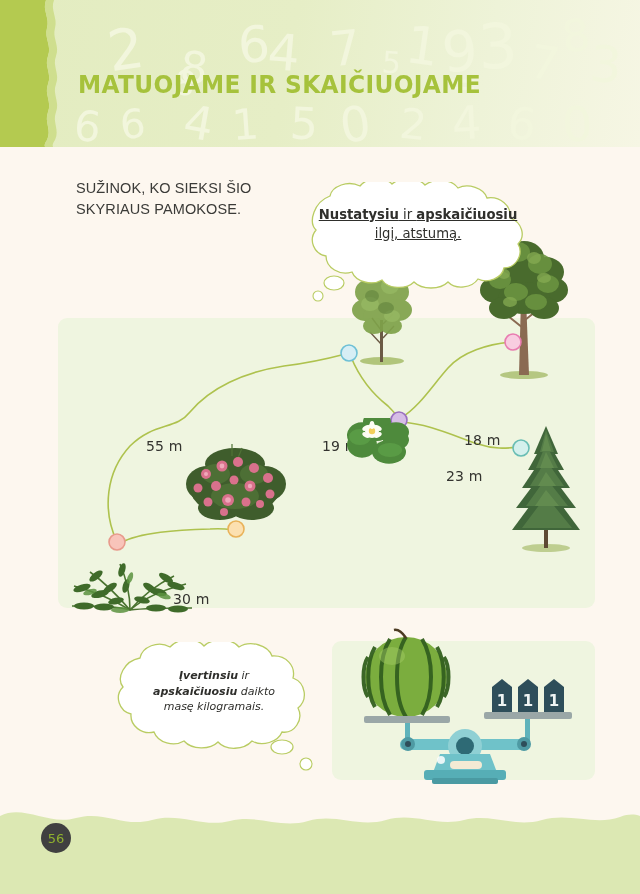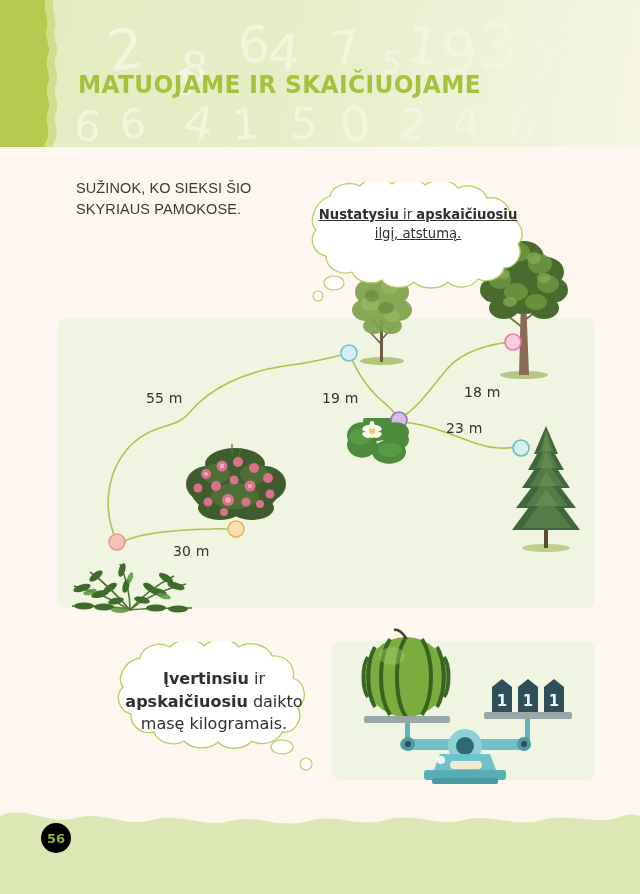--- a/index.html
+++ b/index.html
@@ -73,38 +73,39 @@
     font-family: "DejaVu Sans", sans-serif;
     color: #2f2f2c;
     line-height: 1.42;
   }
   .bubble-text b { font-weight: bold; }
 
   #bubble1-wrap { left: 284px; top: 182px; width: 268px; height: 120px; }
   #bubble1-text { left: 20px; top: 24px; width: 228px; font-size: 13.2px; text-decoration: underline; }
 
   #bubble2-wrap { left: 92px; top: 642px; width: 250px; height: 135px; }
-  #bubble2-text { left: 22px; top: 26px; width: 200px; font-size: 16px; }
+  #bubble2-text { left: 22px; top: 26px; width: 200px; font-size: 11px; font-style: italic; }
 
   
   #map-panel {
     position: absolute; left: 58px; top: 318px;
     width: 537px; height: 290px;
     background: #eff5e0;
     border-radius: 9px;
   }
   #map-svg { position: absolute; left: 58px; top: 240px; width: 545px; height: 380px; overflow: visible; }
 
   .dist-label {
     position: absolute;
     font-family: "DejaVu Sans", sans-serif;
     font-size: 14px;
     color: #33332f;
     white-space: nowrap;
     letter-spacing: 0.2px;
+    margin-top: 48px;
   }
 
   .plant { position: absolute; }
 
   
   #scale-panel {
     position: absolute; left: 332px; top: 641px;
     width: 263px; height: 139px;
     background: #eff5e0;
     border-radius: 9px;
@@ -112,25 +113,25 @@
   #scale-art { position: absolute; left: 332px; top: 620px; width: 263px; height: 165px; }
 
   
   #footer {
     position: absolute; left: 0; bottom: 0;
     width: 640px; height: 100px;
   }
   #page-number {
     position: absolute; left: 41px; top: 823px;
     width: 30px; height: 30px;
-    background: #000000;
+    background: #404040;
     border-radius: 50%;
     display: flex; align-items: center; justify-content: center;
     font-family: "DejaVu Sans", sans-serif;
-    font-weight: bold;
+    font-weight: normal;
     font-size: 13px;
     color: #8fb02e;
   }
 </style>
 </head>
 <body>
 
 <div id="page">
 
   <div id="header">

